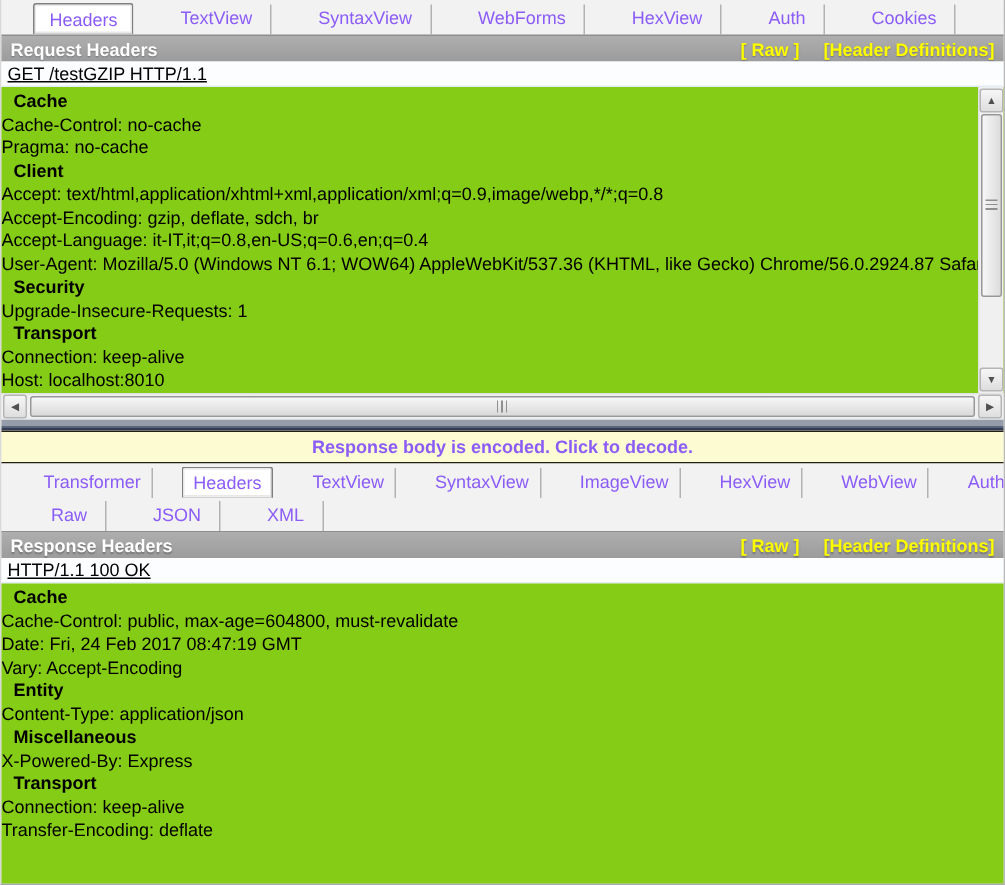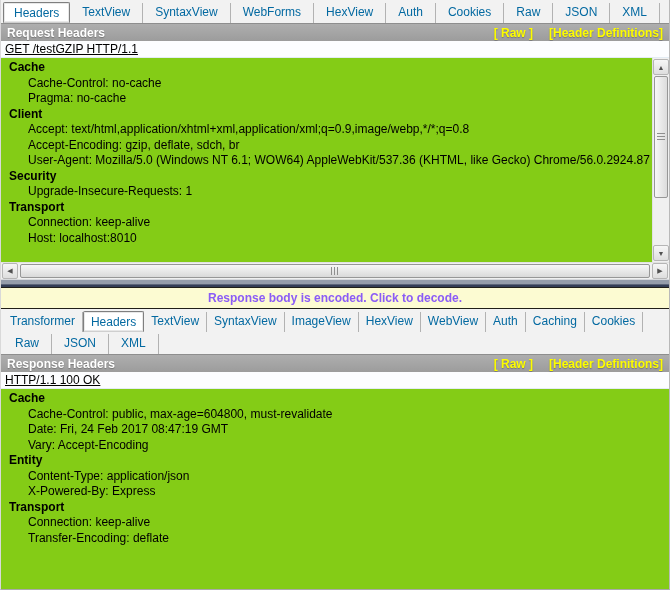--- a/index.html
+++ b/index.html
@@ -26,21 +26,21 @@
     padding: 2px 2px 0 2px;
     background: #f2f2f2;
     white-space: nowrap; overflow: hidden;
   }
   .tabstrip.row2 { height: 22px; flex: 0 0 22px; padding-top: 1px; }
   .tab {
     display: inline-block;
     height: 20px; line-height: 19px;
     padding: 0 12px;
     border-right: 1px solid #b2b2b2;
-    color: #0369a1; cursor: default;
+    color: #8b5cf6; cursor: default; margin-left: 19px;
   }
   .tabstrip.compact .tab { padding: 0 7px; }
   .tab.active {
     background: #ffffff;
     border: 1px solid #7f7f7f;
     border-bottom: 1px solid #cfcfcf;
     border-radius: 2px 2px 0 0;
     height: 21px; line-height: 20px;
     padding: 0 10px;
     box-shadow: 0 0 0 1px #e8e8e8 inset;
@@ -71,21 +71,21 @@
     padding: 0 4px;
     white-space: nowrap; overflow: hidden; text-decoration: underline;
   }
 
   
   .tree-wrap { position: relative; flex: 0 0 204px; height: 204px; background: #84cc16; overflow: hidden; }
   .tree-wrap.grow { flex: 1 1 auto; height: auto; }
   .tree { padding: 2px 0 0 0; overflow: hidden; }
   .tree-wrap .tree { width: 653px; }
   .group-name { font-weight: bold; padding-left: 8px; height: 15.5px; line-height: 15px; white-space: nowrap; }
-  .header-line { padding-left: 27px; height: 15.5px; line-height: 15px; white-space: nowrap; overflow: hidden; }
+  .header-line { height: 15.5px; line-height: 15px; white-space: nowrap; overflow: hidden; }
 
   
   .vscroll {
     position: absolute; top: 0; right: 0;
     width: 17px; height: 204px;
     background: #f0f0f0; border-left: 1px solid #e2e2e2;
   }
   .vscroll .arrow, .hscroll .arrow {
     position: absolute; width: 16px; height: 16px;
     display: flex; align-items: center; justify-content: center;
@@ -164,20 +164,21 @@
   <div class="status-line">GET /testGZIP HTTP/1.1</div>
 
   <div class="tree-wrap">
     <div class="tree">
         <div class="group-name">Cache</div>
         <div class="header-line">Cache-Control: no-cache</div>
         <div class="header-line">Pragma: no-cache</div>
         <div class="group-name">Client</div>
         <div class="header-line">Accept: text/html,application/xhtml+xml,application/xml;q=0.9,image/webp,*/*;q=0.8</div>
         <div class="header-line">Accept-Encoding: gzip, deflate, sdch, br</div>
+        <div class="header-line">Accept-Language: it-IT,it;q=0.8,en-US;q=0.6,en;q=0.4</div>
         <div class="header-line">User-Agent: Mozilla/5.0 (Windows NT 6.1; WOW64) AppleWebKit/537.36 (KHTML, like Gecko) Chrome/56.0.2924.87 Safari/537.3</div>
         <div class="group-name">Security</div>
         <div class="header-line">Upgrade-Insecure-Requests: 1</div>
         <div class="group-name">Transport</div>
         <div class="header-line">Connection: keep-alive</div>
         <div class="header-line">Host: localhost:8010</div>
       </div>
     <div class="vscroll">
       <div class="arrow up">▲</div>
       <div class="thumb">
@@ -227,20 +228,21 @@
   <div class="status-line">HTTP/1.1 100 OK</div>
 
   <div class="tree-wrap grow">
     <div class="tree">
         <div class="group-name">Cache</div>
         <div class="header-line">Cache-Control: public, max-age=604800, must-revalidate</div>
         <div class="header-line">Date: Fri, 24 Feb 2017 08:47:19 GMT</div>
         <div class="header-line">Vary: Accept-Encoding</div>
         <div class="group-name">Entity</div>
         <div class="header-line">Content-Type: application/json</div>
+        <div class="group-name">Miscellaneous</div>
         <div class="header-line">X-Powered-By: Express</div>
         <div class="group-name">Transport</div>
         <div class="header-line">Connection: keep-alive</div>
         <div class="header-line">Transfer-Encoding: deflate</div>
       </div>
   </div>
 
 </div>
 
 </body></html>

